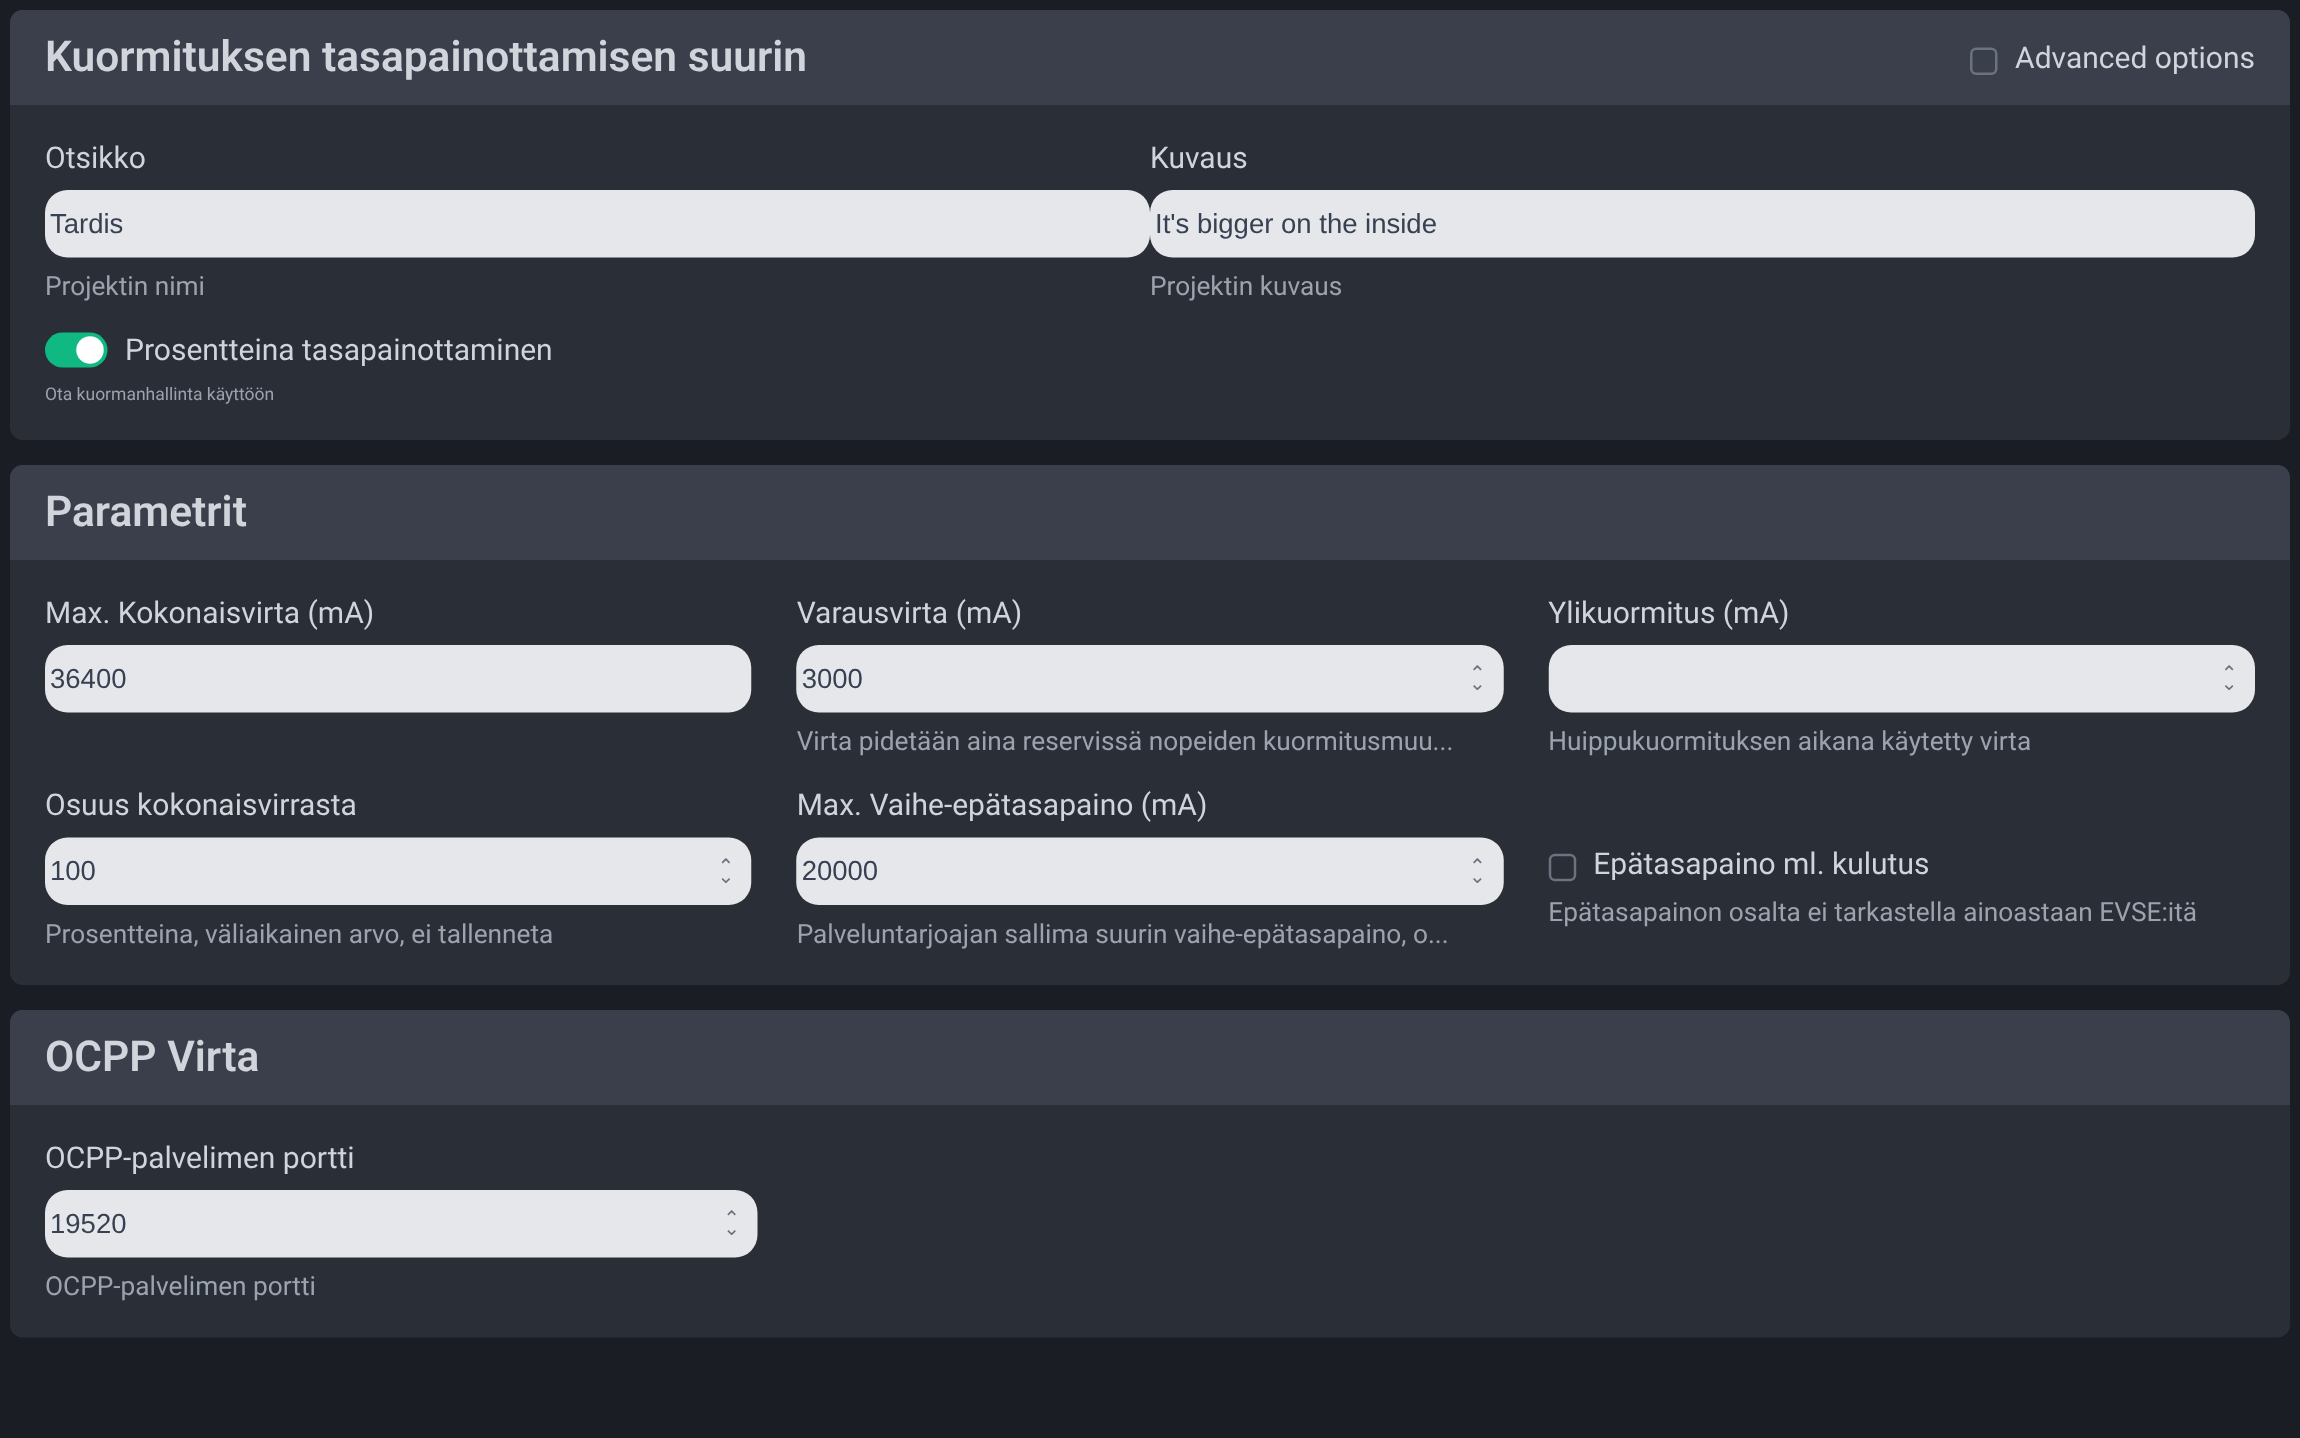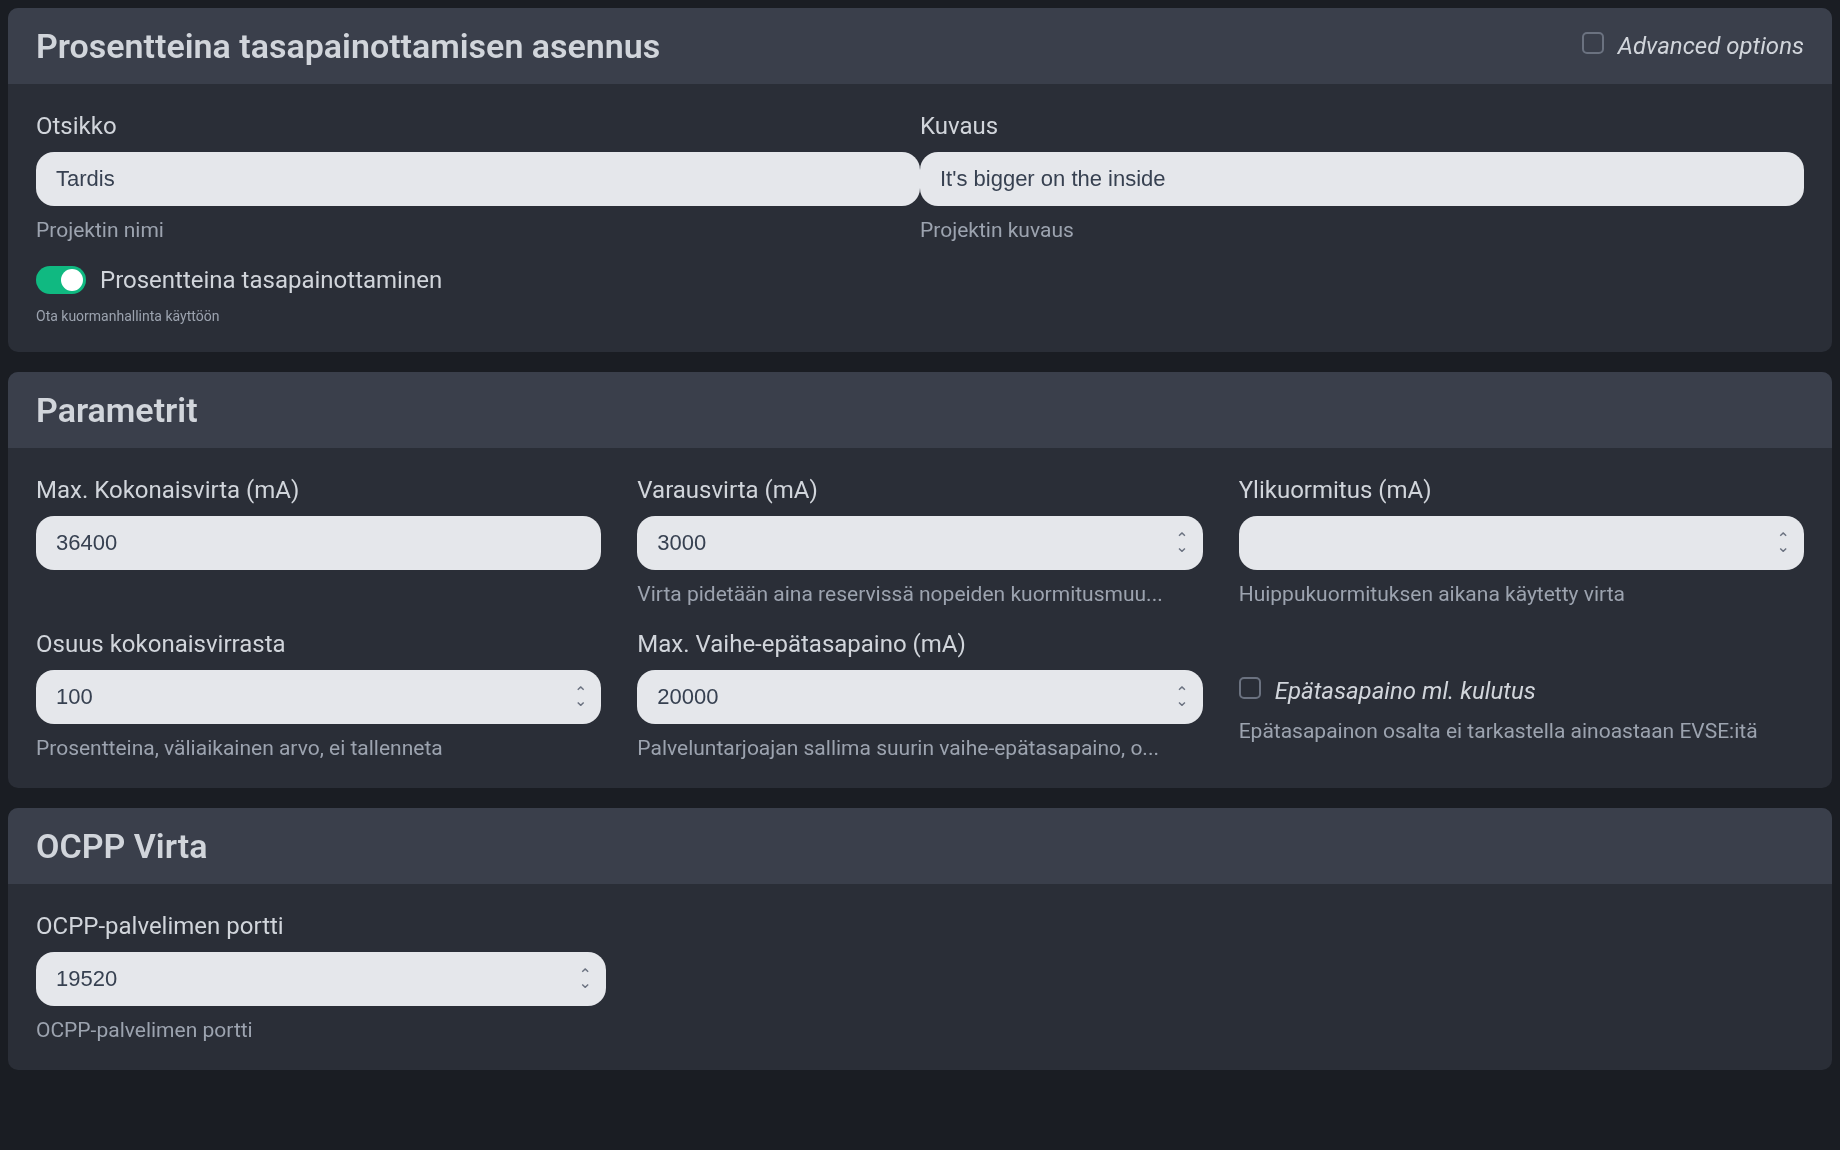--- a/index.html
+++ b/index.html
@@ -54,21 +54,21 @@
     .field-label {
       font-size: 24px;
       color: #d1d5db;
       margin-bottom: 12px;
       font-weight: 400;
     }
     .field-input {
       background: #e5e7eb;
       border: none;
       border-radius: 18px;
-      padding: 14px 20px;
+      padding: 14px 4px;
       font-size: 22px;
       color: #374151;
       width: 100%;
       position: relative;
     }
     .field-help {
       font-size: 21px;
       color: #9ca3af;
       margin-top: 12px;
       white-space: nowrap;
@@ -102,23 +102,22 @@
       font-size: 24px;
       color: #d1d5db;
     }
     .toggle-help {
       font-size: 14px;
       color: #9ca3af;
       margin-top: 14px;
     }
     .checkbox-row {
       display: flex;
-      align-items: flex-start;
+      align-items: flex-end;
       gap: 14px;
-      font-style: italic;
     }
     .checkbox {
       width: 22px;
       height: 22px;
       border: 2px solid #6b7280;
       border-radius: 5px;
       cursor: pointer;
       background: transparent;
     }
     .checkbox-label {
@@ -150,21 +149,21 @@
       font-size: 21px;
       color: #9ca3af;
       margin-top: 14px;
     }
   </style>
 </head>
 <body>
 
 <div class="panel">
   <div class="panel-header">
-    <div class="panel-title">Prosentteina tasapainottamisen asennus</div>
+    <div class="panel-title">Kuormituksen tasapainottamisen suurin</div>
     <div class="checkbox-row">
       <div class="checkbox"></div>
       <div class="checkbox-label">Advanced options</div>
     </div>
   </div>
   <div class="panel-body">
     <div class="row">
       <div class="field">
         <div class="field-label">Otsikko</div>
         <input class="field-input" value="Tardis" style="">

